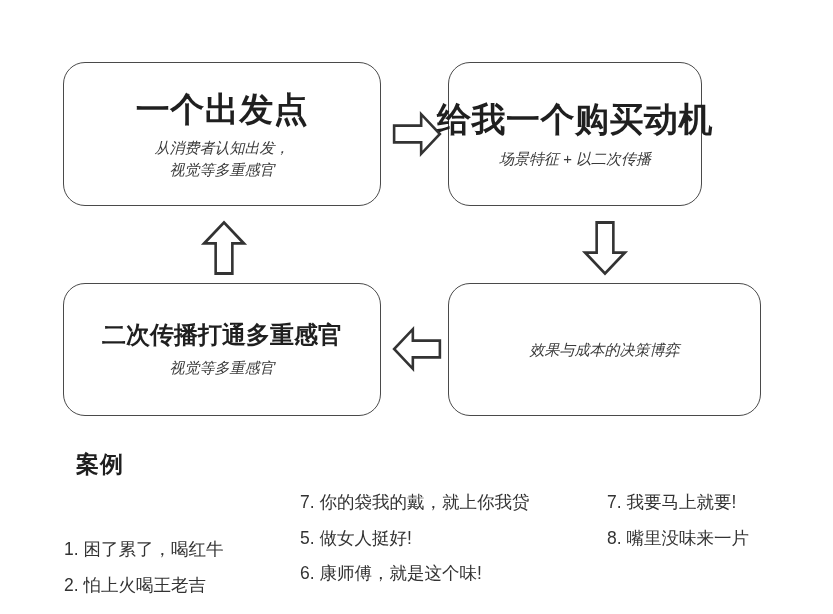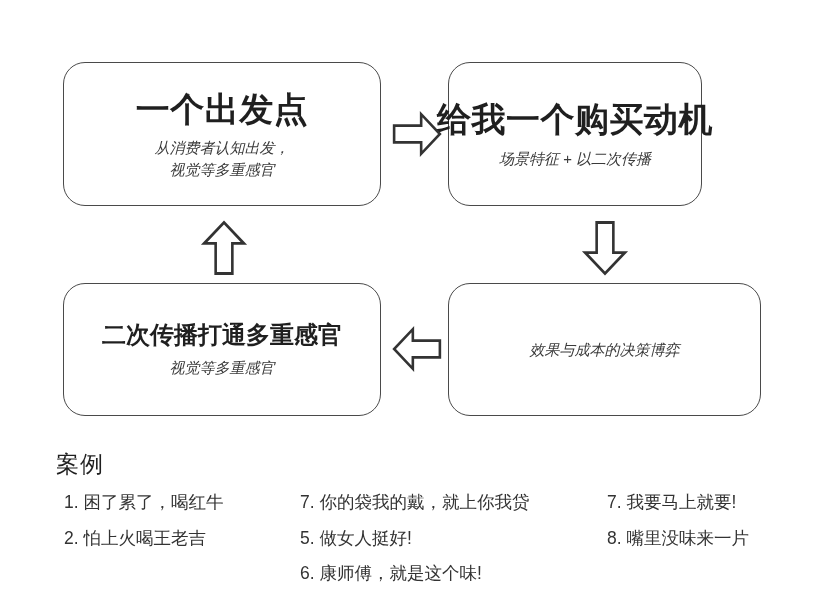--- a/index.html
+++ b/index.html
@@ -84,32 +84,32 @@
   
   #examples {
     position: absolute;
     left: 0;
     top: 440px;
     width: 833px;
     height: 174px;
   }
   #examples-heading {
     position: absolute;
-    left: 56px;
+    left: 76px;
     top: 9px;
     font-size: 23px;
-    font-weight: normal;
+    font-weight: bold;
     color: #1f1f1f;
     letter-spacing: 1px;
   }
   .example-column {
     position: absolute;
     top: 54px;
   }
-  #example-column-1 { left: 64px;  width: 240px; }
+  #example-column-1 { left: 64px;  width: 240px; margin-top: 47px; }
   #example-column-2 { left: 300px; width: 300px; }
   #example-column-3 { left: 607px; width: 230px; }
 
   .example-item {
     font-size: 17.5px;
     color: #333333;
     line-height: 1.0;
     margin-bottom: 18px;
     white-space: nowrap;
   }

